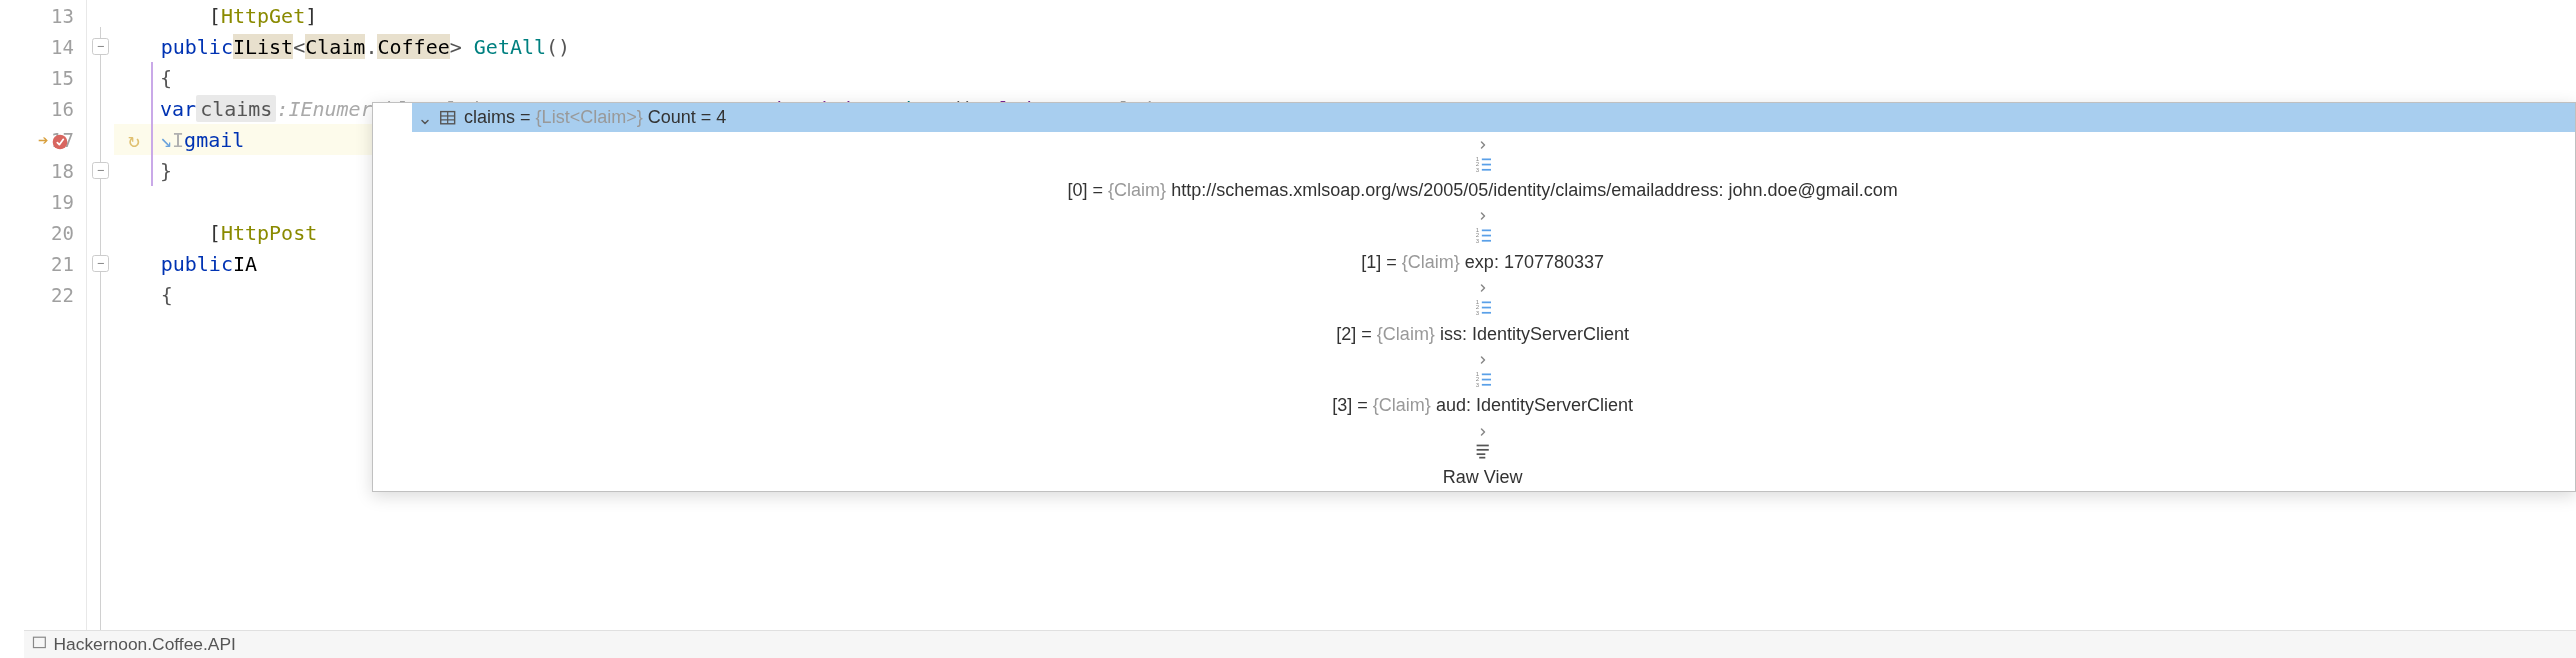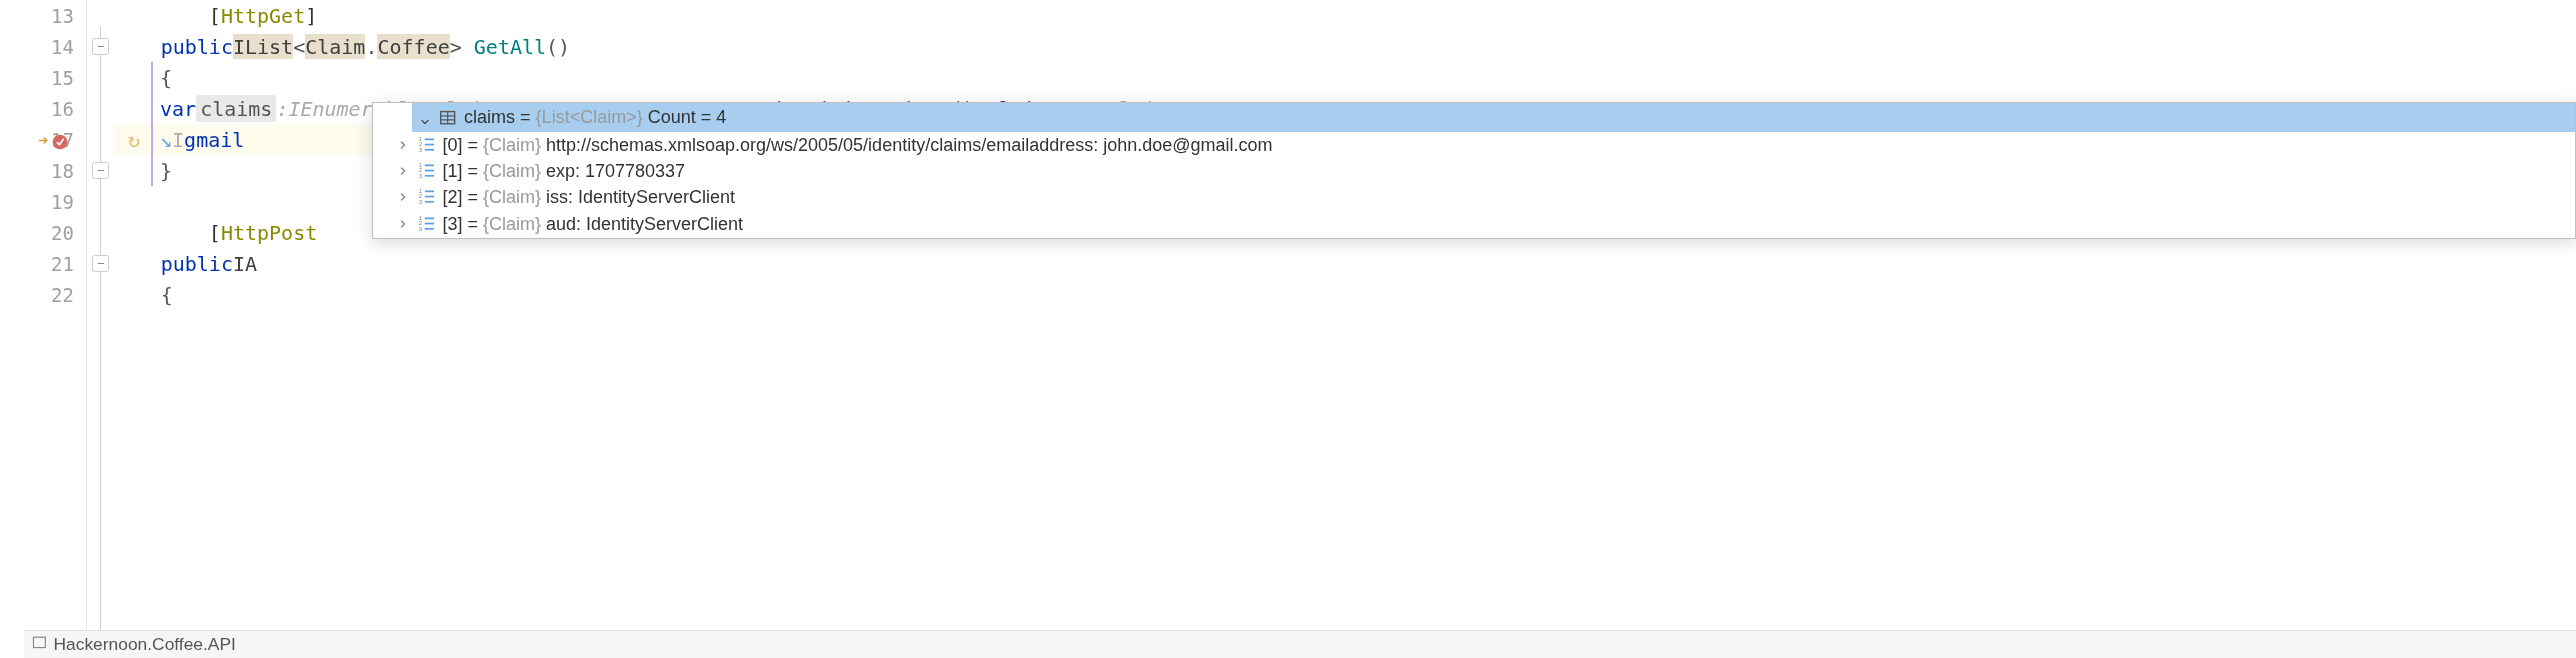--- a/index.html
+++ b/index.html
@@ -102,21 +102,21 @@
       height: 31px;
       display: flex;
       align-items: center;
       white-space: pre;
       padding-left: 6.7px;
     }
     .code-line.current { background: #fdfbeb; }
     .purple-border { border-left: 2.7px solid #c9a9e8; margin-left: -2.7px; padding-left: 6.7px; }
     .c-annotation { color: #8a8a00; }
     .c-keyword { color: #0033b3; }
-    .c-type { color: #404040; }
+    .c-type { color: #000000; }
     .c-type-bg { background: #e8e0cd; padding: 0.7px 0; }
     .c-method { color: #008080; }
     .c-member { color: #7a2798; }
     .c-hint { color: #aaaaaa; font-style: italic; }
     .c-inlay { color: #a0a0a0; }
     .c-paren { color: #555; }
     .claims-box { background: #e9e9e9; padding: 1.3px 4px; border-radius: 2px; color: #555; }
 
     .debug-popup {
       position: absolute;
@@ -133,22 +133,24 @@
     .debug-header {
       background: #a8ceef;
       display: flex;
       align-items: center;
       padding: 4px 6.7px;
       gap: 8px;
       margin-left: 39px;
     }
     .debug-row {
       display: flex;
+      align-items: center;
       padding: 2.7px 6.7px 2.7px 24px;
       gap: 8px;
+      flex-direction: column;
     }
     .chevron {
       width: 12px;
       height: 12px;
       display: inline-block;
     }
     .chevron svg { width: 12px; height: 12px; }
     .dbg-icon {
       width: 17.4px;
       height: 17.4px;
@@ -347,20 +349,34 @@
               <text x="2" y="7" font-size="7" fill="#888">1</text>
               <text x="2" y="13" font-size="7" fill="#888">2</text>
               <text x="2" y="19" font-size="7" fill="#888">3</text>
               <line x1="9" y1="5" x2="20" y2="5" stroke="#5aa0e8" stroke-width="2"></line>
               <line x1="9" y1="11" x2="20" y2="11" stroke="#5aa0e8" stroke-width="2"></line>
               <line x1="9" y1="17" x2="20" y2="17" stroke="#5aa0e8" stroke-width="2"></line>
             </svg>
           </span>
         <span class="dbg-text"><span>[3]</span><span> = </span><span class="dbg-gray">{Claim}</span><span> aud: IdentityServerClient</span></span>
       </div>
+      <div class="debug-row">
+        <span class="chevron"><svg viewBox="0 0 16 16">
+              <path d="M6 4 L10 8 L6 12" stroke="#888" stroke-width="2" fill="none" stroke-linecap="round" stroke-linejoin="round"></path>
+            </svg></span>
+        <span class="dbg-icon">
+            <svg viewBox="0 0 20 20">
+              <line x1="3" y1="4" x2="17" y2="4" stroke="#555" stroke-width="2"></line>
+              <line x1="3" y1="9" x2="17" y2="9" stroke="#555" stroke-width="2"></line>
+              <line x1="3" y1="14" x2="13" y2="14" stroke="#555" stroke-width="2"></line>
+              <line x1="6" y1="18" x2="13" y2="18" stroke="#555" stroke-width="2"></line>
+            </svg>
+          </span>
+        <span class="dbg-rawview">Raw View</span>
+      </div>
     </div>
 
   </div>
 </div>
 
 <div class="breadcrumb">
   <span><svg width="14.8" height="14.8" viewBox="0 0 20 20">
         <rect x="2" y="3" width="16" height="14" fill="none" stroke="#888" stroke-width="1.6"></rect>
       </svg></span>
   <span>Hackernoon.Coffee.API</span>

